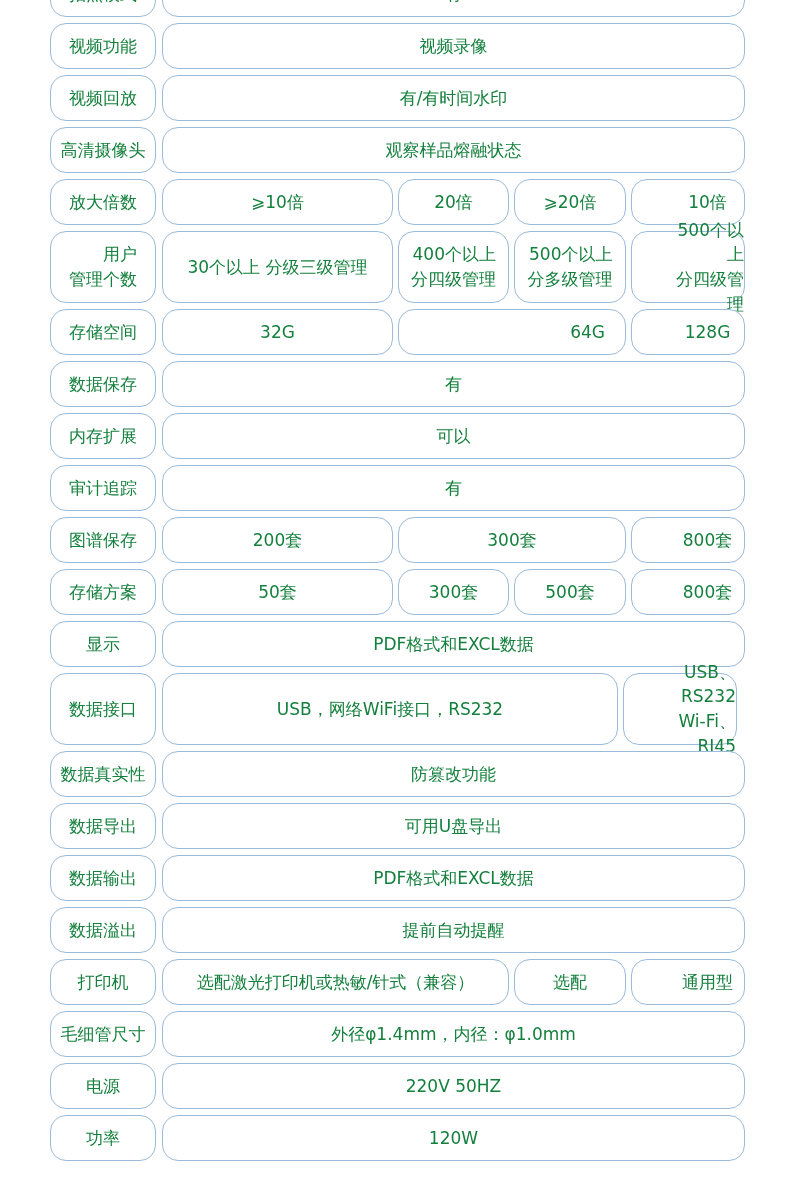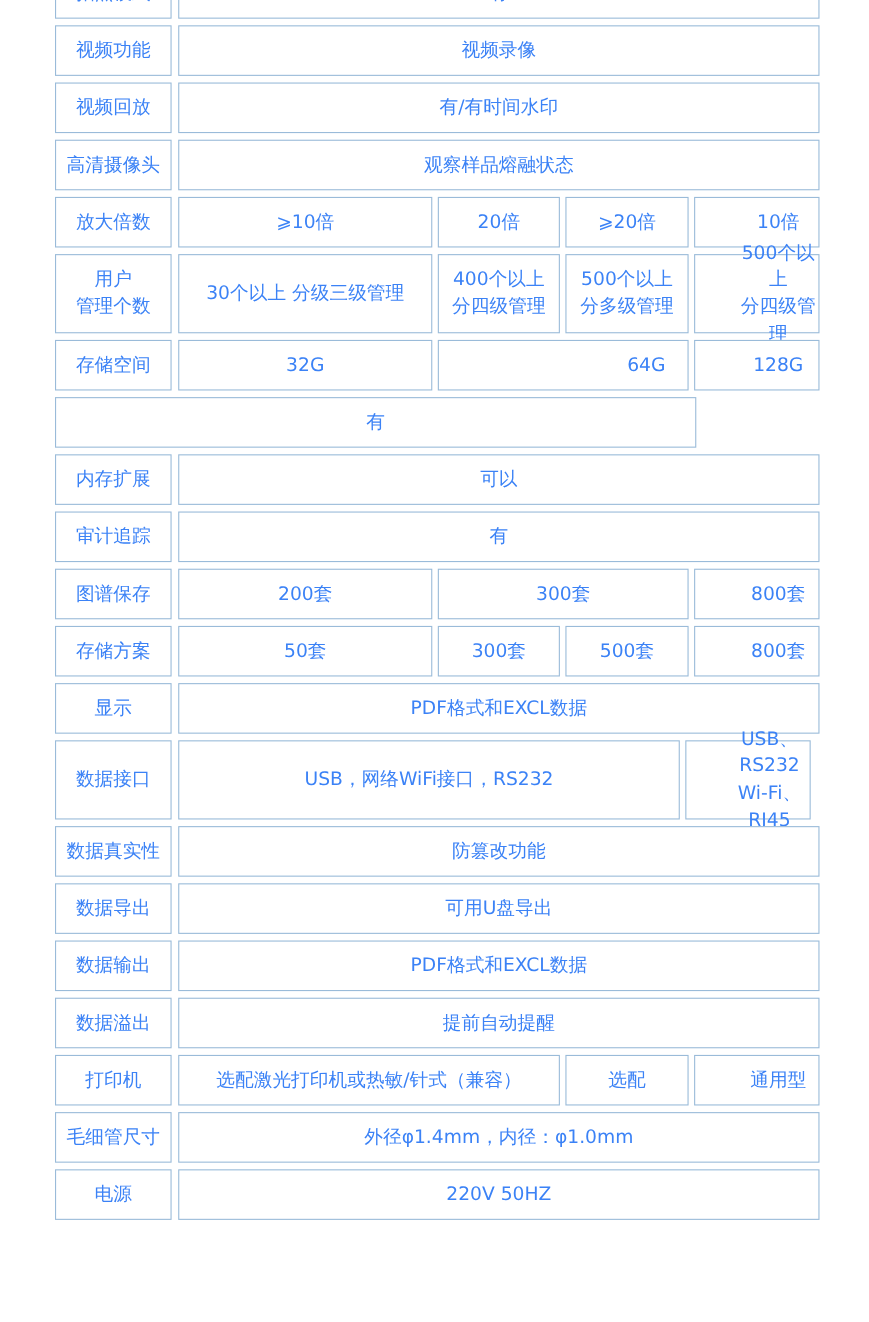--- a/index.html
+++ b/index.html
@@ -19,27 +19,27 @@
   }
   .row {
     display: flex;
     gap: 6px;
     margin-bottom: 6px;
   }
   .cell {
     box-sizing: border-box;
     background: #ffffff;
     border: 1.5px solid #9abbd9;
-    border-radius: 0;
+    border-radius: 16px;
     height: 46px;
     display: flex;
     align-items: center;
     justify-content: center;
-    text-align: center;
-    color: #3b82f6;
+    text-align: right;
+    color: #15803d;
     font-size: 17px;
     line-height: 1.45;
     white-space: pre-line;
   }
   .row.tall .cell { height: 72px; }
   .label { width: 106px; flex: none; }
   .values { display: flex; gap: 5px; width: 583px; flex: none; }
   .c1   { width: 231px; flex: none; }
   .c2   { width: 111px; flex: none; }
   .c3   { width: 112px; flex: none; }
@@ -102,20 +102,21 @@
     </div>
     <div class="row">
       <div class="cell label">存储空间</div>
       <div class="values">
         <div class="cell c1">32G</div>
         <div class="cell c23 align-right">64G</div>
         <div class="cell c4">128G</div>
       </div>
     </div>
     <div class="row">
+      <div class="cell label">数据保存</div>
       <div class="values">
         <div class="cell full">有</div>
       </div>
     </div>
     <div class="row">
       <div class="cell label">内存扩展</div>
       <div class="values">
         <div class="cell full">可以</div>
       </div>
     </div>
@@ -193,13 +194,19 @@
       <div class="values">
         <div class="cell full">外径φ1.4mm，内径：φ1.0mm</div>
       </div>
     </div>
     <div class="row">
       <div class="cell label">电源</div>
       <div class="values">
         <div class="cell full">220V 50HZ</div>
       </div>
     </div>
+    <div class="row">
+      <div class="cell label">功率</div>
+      <div class="values">
+        <div class="cell full">120W</div>
+      </div>
+    </div>
   </div>
 
 </body></html>

